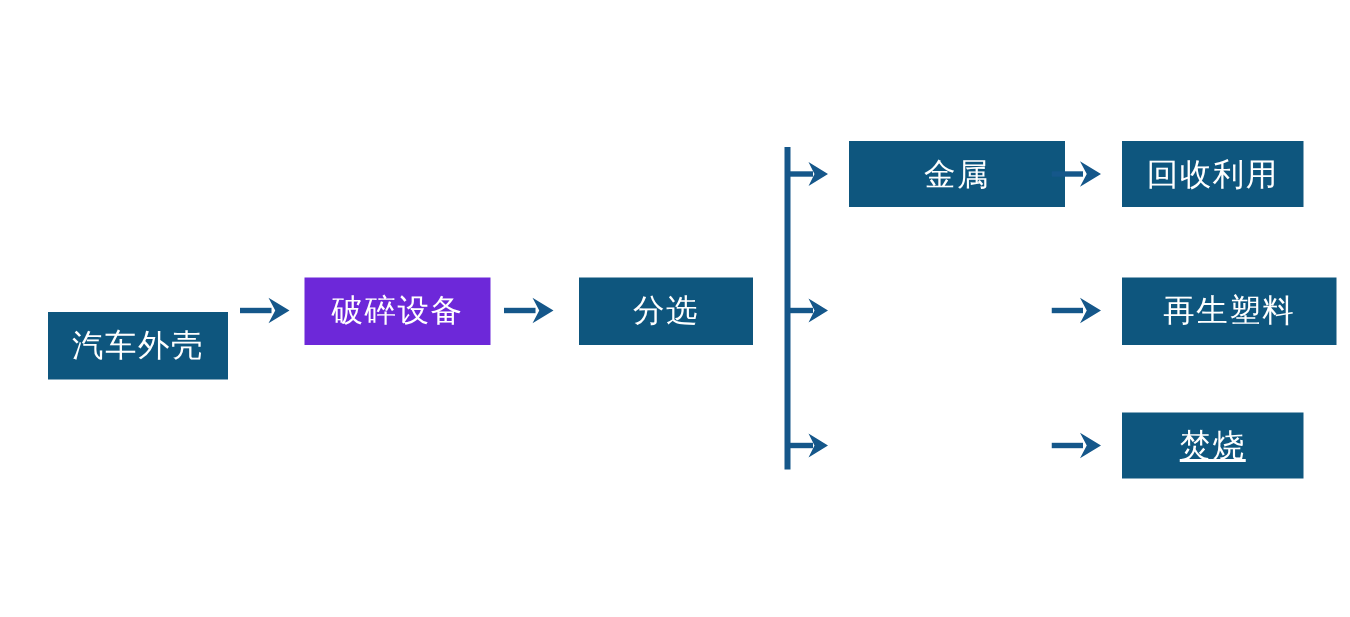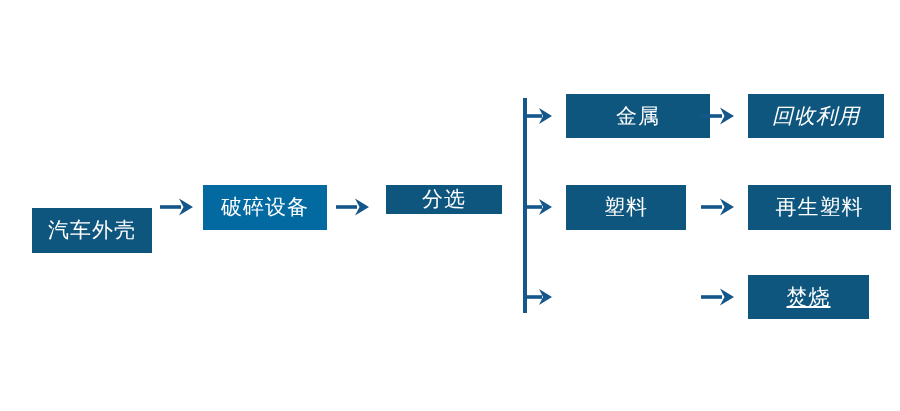--- a/index.html
+++ b/index.html
@@ -17,21 +17,21 @@
     display: flex;
     align-items: center;
     justify-content: center;
     color: #ffffff;
     font-size: 21px;
     letter-spacing: 1px;
     text-align: center;
     line-height: 1;
   }
   .node.blue { background: #0e567e; }
-  .node.red  { background: #0369a1; }
+  .node.red  { background: #6d28d9; }
   .arrow-svg { position: absolute; display: block; }
   .arrow-shape { fill: #15578a; }
   .vline {
     position: absolute;
     left: 523px;
     top: 98px;
     width: 4px;
     height: 215px;
     background: #15578a;
   }
@@ -48,40 +48,39 @@
     <polygon class="arrow-shape" points="19,2.5 33,11 19,19.5 23.5,11"></polygon>
   </svg>
 
   <div class="node red" style="left:203px; top:185px; width:124px; height:45px;">破碎设备</div>
 
   <svg class="arrow-svg" style="left:336px; top:196px;" width="34" height="22" viewBox="0 0 34 22">
     <rect class="arrow-shape" x="0" y="9.2" width="21" height="3.6"></rect>
     <polygon class="arrow-shape" points="19,2.5 33,11 19,19.5 23.5,11"></polygon>
   </svg>
 
-  <div class="node blue" style="left:386px; top:185px; width:116px; height:29px;">分选</div>
+  <div class="node blue" style="left:386px; top:185px; width:116px; height:45px;">分选</div>
 
   <div class="vline"></div>
 
   <svg class="arrow-svg" style="left:526px; top:105px;" width="27" height="22" viewBox="0 0 27 22">
     <rect class="arrow-shape" x="0" y="9.2" width="16" height="3.6"></rect>
     <polygon class="arrow-shape" points="13,3 26,11 13,19 17,11"></polygon>
   </svg>
   <div class="node blue" style="left:566px; top:94px; width:144px; height:44px;">金属</div>
   <svg class="arrow-svg" style="left:701px; top:105px;" width="34" height="22" viewBox="0 0 34 22">
     <rect class="arrow-shape" x="0" y="9.2" width="21" height="3.6"></rect>
     <polygon class="arrow-shape" points="19,2.5 33,11 19,19.5 23.5,11"></polygon>
   </svg>
-  <div class="node blue" style="left:748px; top:94px; width:136px; height:44px;font-style:italic;">回收利用</div>
+  <div class="node blue" style="left:748px; top:94px; width:121px; height:44px;">回收利用</div>
 
   <svg class="arrow-svg" style="left:526px; top:196px;" width="27" height="22" viewBox="0 0 27 22">
     <rect class="arrow-shape" x="0" y="9.2" width="16" height="3.6"></rect>
     <polygon class="arrow-shape" points="13,3 26,11 13,19 17,11"></polygon>
   </svg>
-  <div class="node blue" style="left:566px; top:185px; width:120px; height:45px;">塑料</div>
   <svg class="arrow-svg" style="left:701px; top:196px;" width="34" height="22" viewBox="0 0 34 22">
     <rect class="arrow-shape" x="0" y="9.2" width="21" height="3.6"></rect>
     <polygon class="arrow-shape" points="19,2.5 33,11 19,19.5 23.5,11"></polygon>
   </svg>
   <div class="node blue" style="left:748px; top:185px; width:143px; height:45px;">再生塑料</div>
 
   <svg class="arrow-svg" style="left:526px; top:286px;" width="27" height="22" viewBox="0 0 27 22">
     <rect class="arrow-shape" x="0" y="9.2" width="16" height="3.6"></rect>
     <polygon class="arrow-shape" points="13,3 26,11 13,19 17,11"></polygon>
   </svg>

